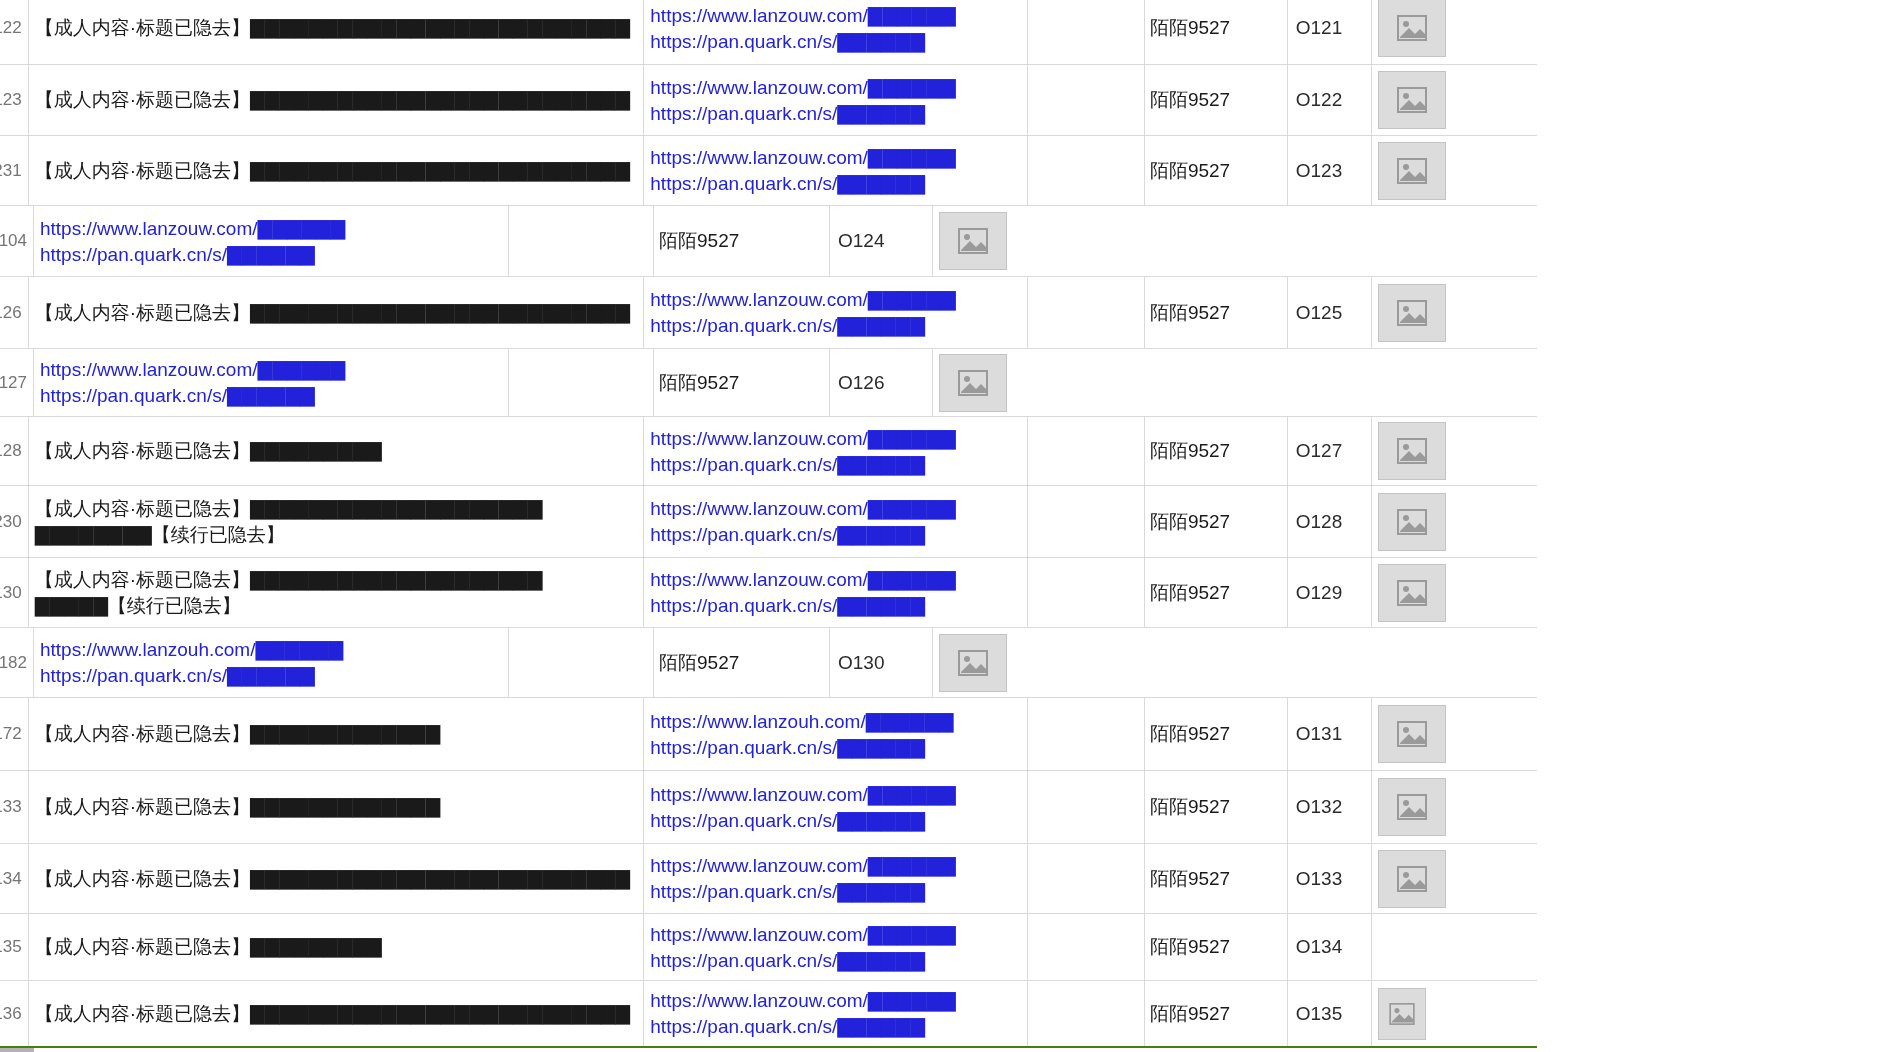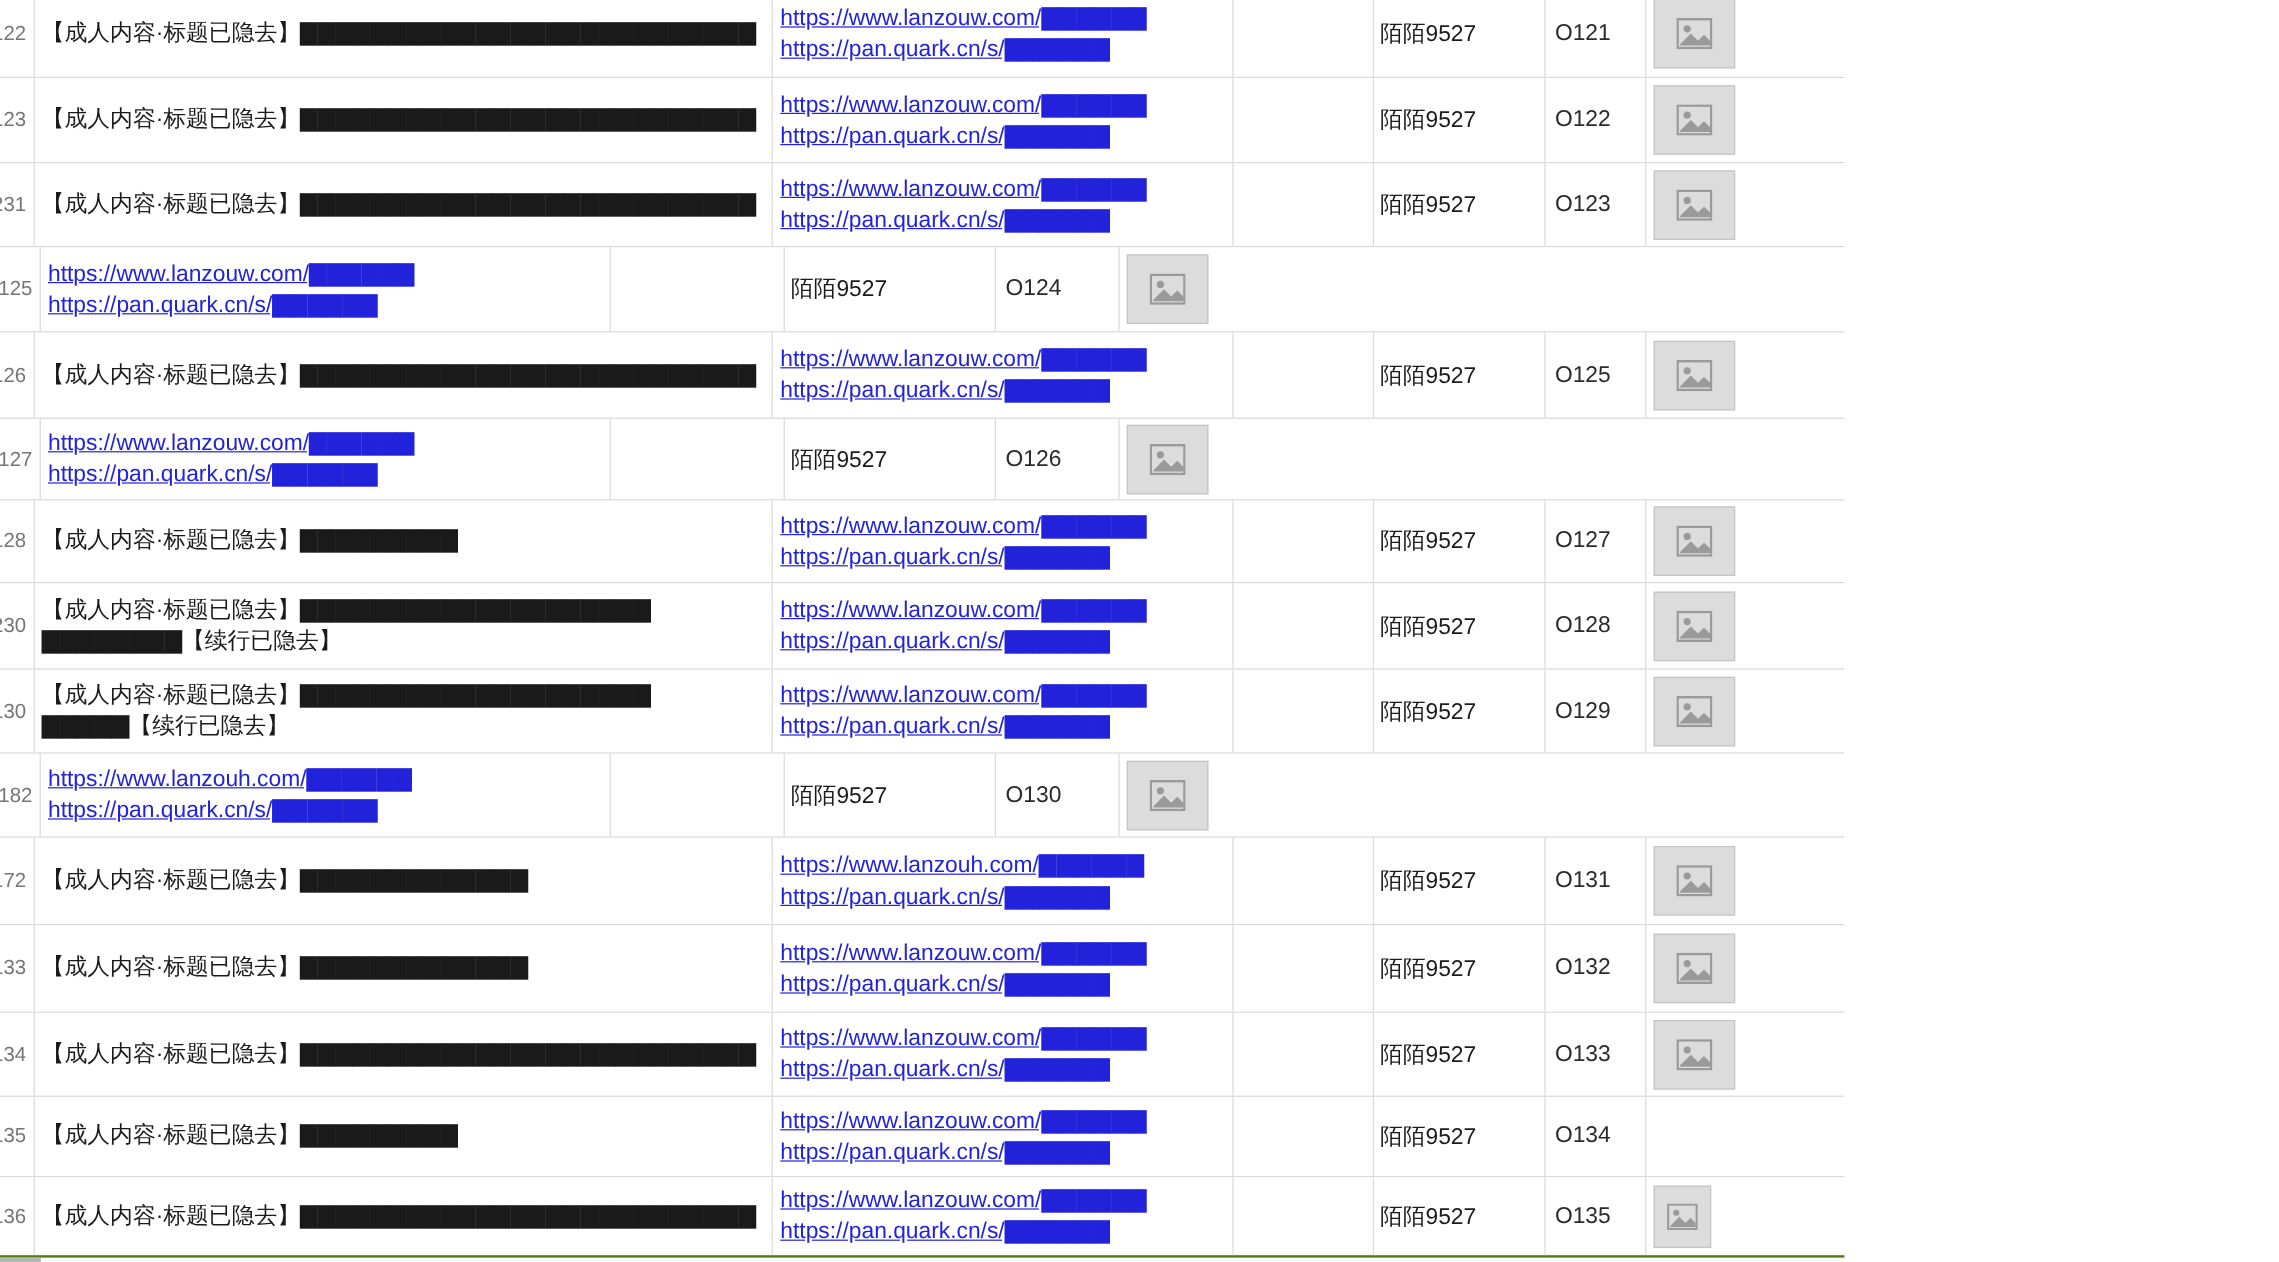--- a/index.html
+++ b/index.html
@@ -11,21 +11,21 @@
   .sheet{position:absolute;top:0;left:0;width:1537px;}
   .row{display:flex;border-bottom:1px solid #d9d9d9;box-sizing:border-box;}
   .c{box-sizing:border-box;border-right:1px solid #d9d9d9;overflow:hidden;
      display:flex;align-items:center;}
   .num{width:34px;justify-content:flex-end;padding-right:6px;
        color:#757575;font-size:17px;}
   .title{width:763px;padding-left:6px;color:#1a1a1a;font-size:19px;
          line-height:26px;white-space:pre-line;}
   .links{width:475px;padding-left:6px;flex-direction:column;
          align-items:flex-start;justify-content:center;gap:3px;}
-  .links a{color:#2222db;text-decoration:underline;font-size:19px;
+  .links a{color:#2222db;font-size:19px;
            line-height:23px;white-space:nowrap;cursor:pointer;}
   .emptyc{width:145px;}
   .uploader{width:176px;padding-left:5px;color:#1a1a1a;font-size:19px;}
   .code{width:103px;padding-left:8px;color:#2b2b2b;font-size:19px;}
   .thumbc{width:203px;border-right:none;padding-left:6px;}
   .thumb{width:66px;height:56px;background:#dcdcdc;border:1px solid #c4c4c4;
          display:flex;align-items:center;justify-content:center;}
   .thumb svg{display:block;}
   
   .row-clip{margin-top:-8px;}
@@ -95,21 +95,21 @@
         <svg width="30" height="26" viewBox="0 0 30 26">
             <rect x="1" y="1" width="28" height="24" fill="none" stroke="#9a9a9a" stroke-width="2"></rect>
             <circle cx="9" cy="9" r="3" fill="#9a9a9a"></circle>
             <path d="M3 22 L12 13 L18 19 L23 14 L28 19 L28 23 L3 23 Z" fill="#9a9a9a"></path>
           </svg>
       </div>
     </div>
   </div>
 
   <div class="row" style="height:71px">
-    <div class="c num">125</div>
+    <div class="c num">104</div>
     <div class="c links">
       <a>https://www.lanzouw.com/▇▇▇▇▇▇</a>
       <a>https://pan.quark.cn/s/▇▇▇▇▇▇</a>
     </div>
     <div class="c emptyc"></div>
     <div class="c uploader">陌陌9527</div>
     <div class="c code">O124</div>
     <div class="c thumbc">
       <div class="thumb">
         <svg width="30" height="26" viewBox="0 0 30 26">

